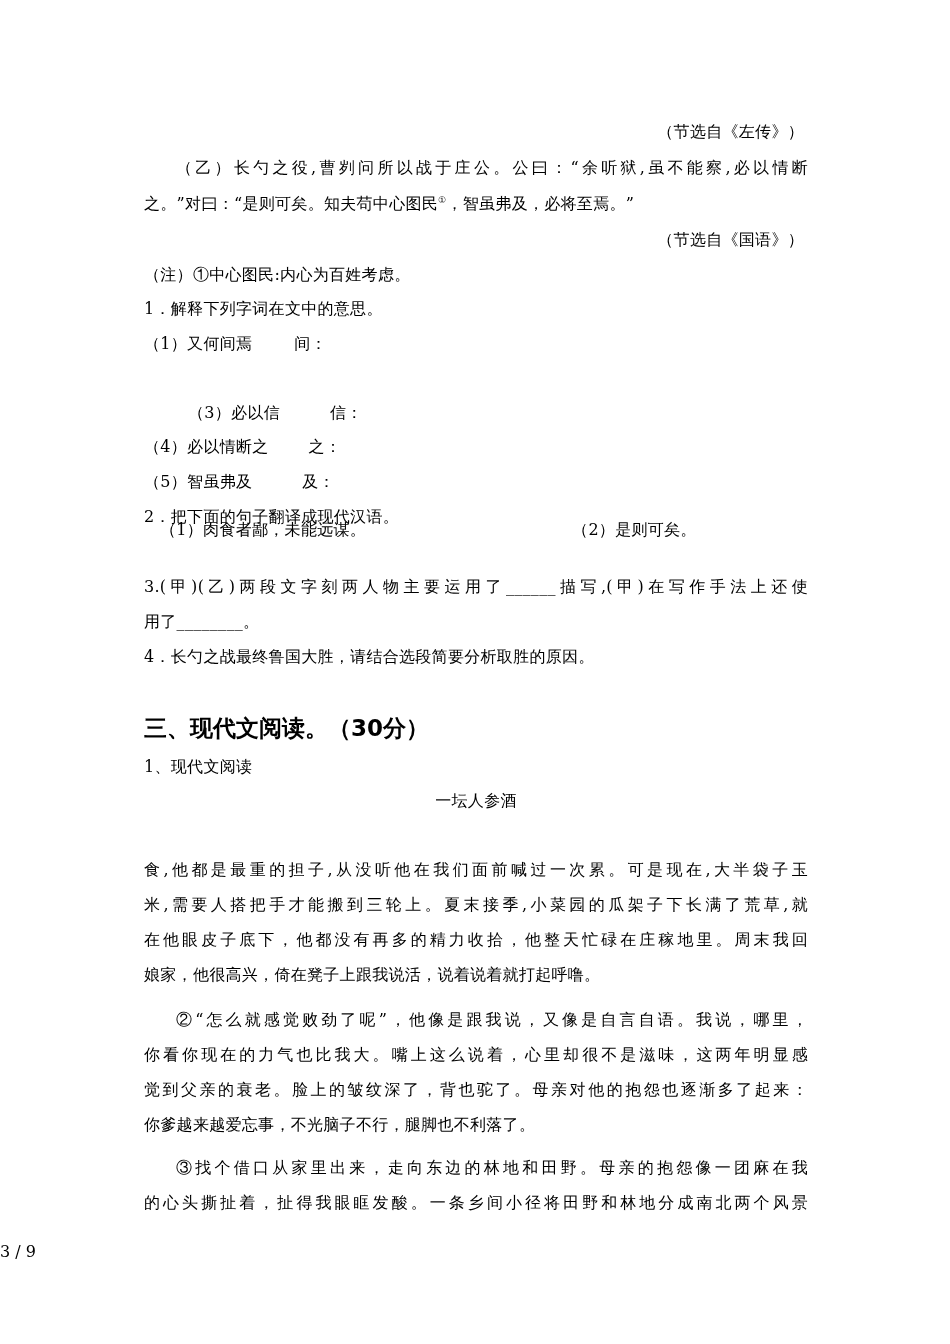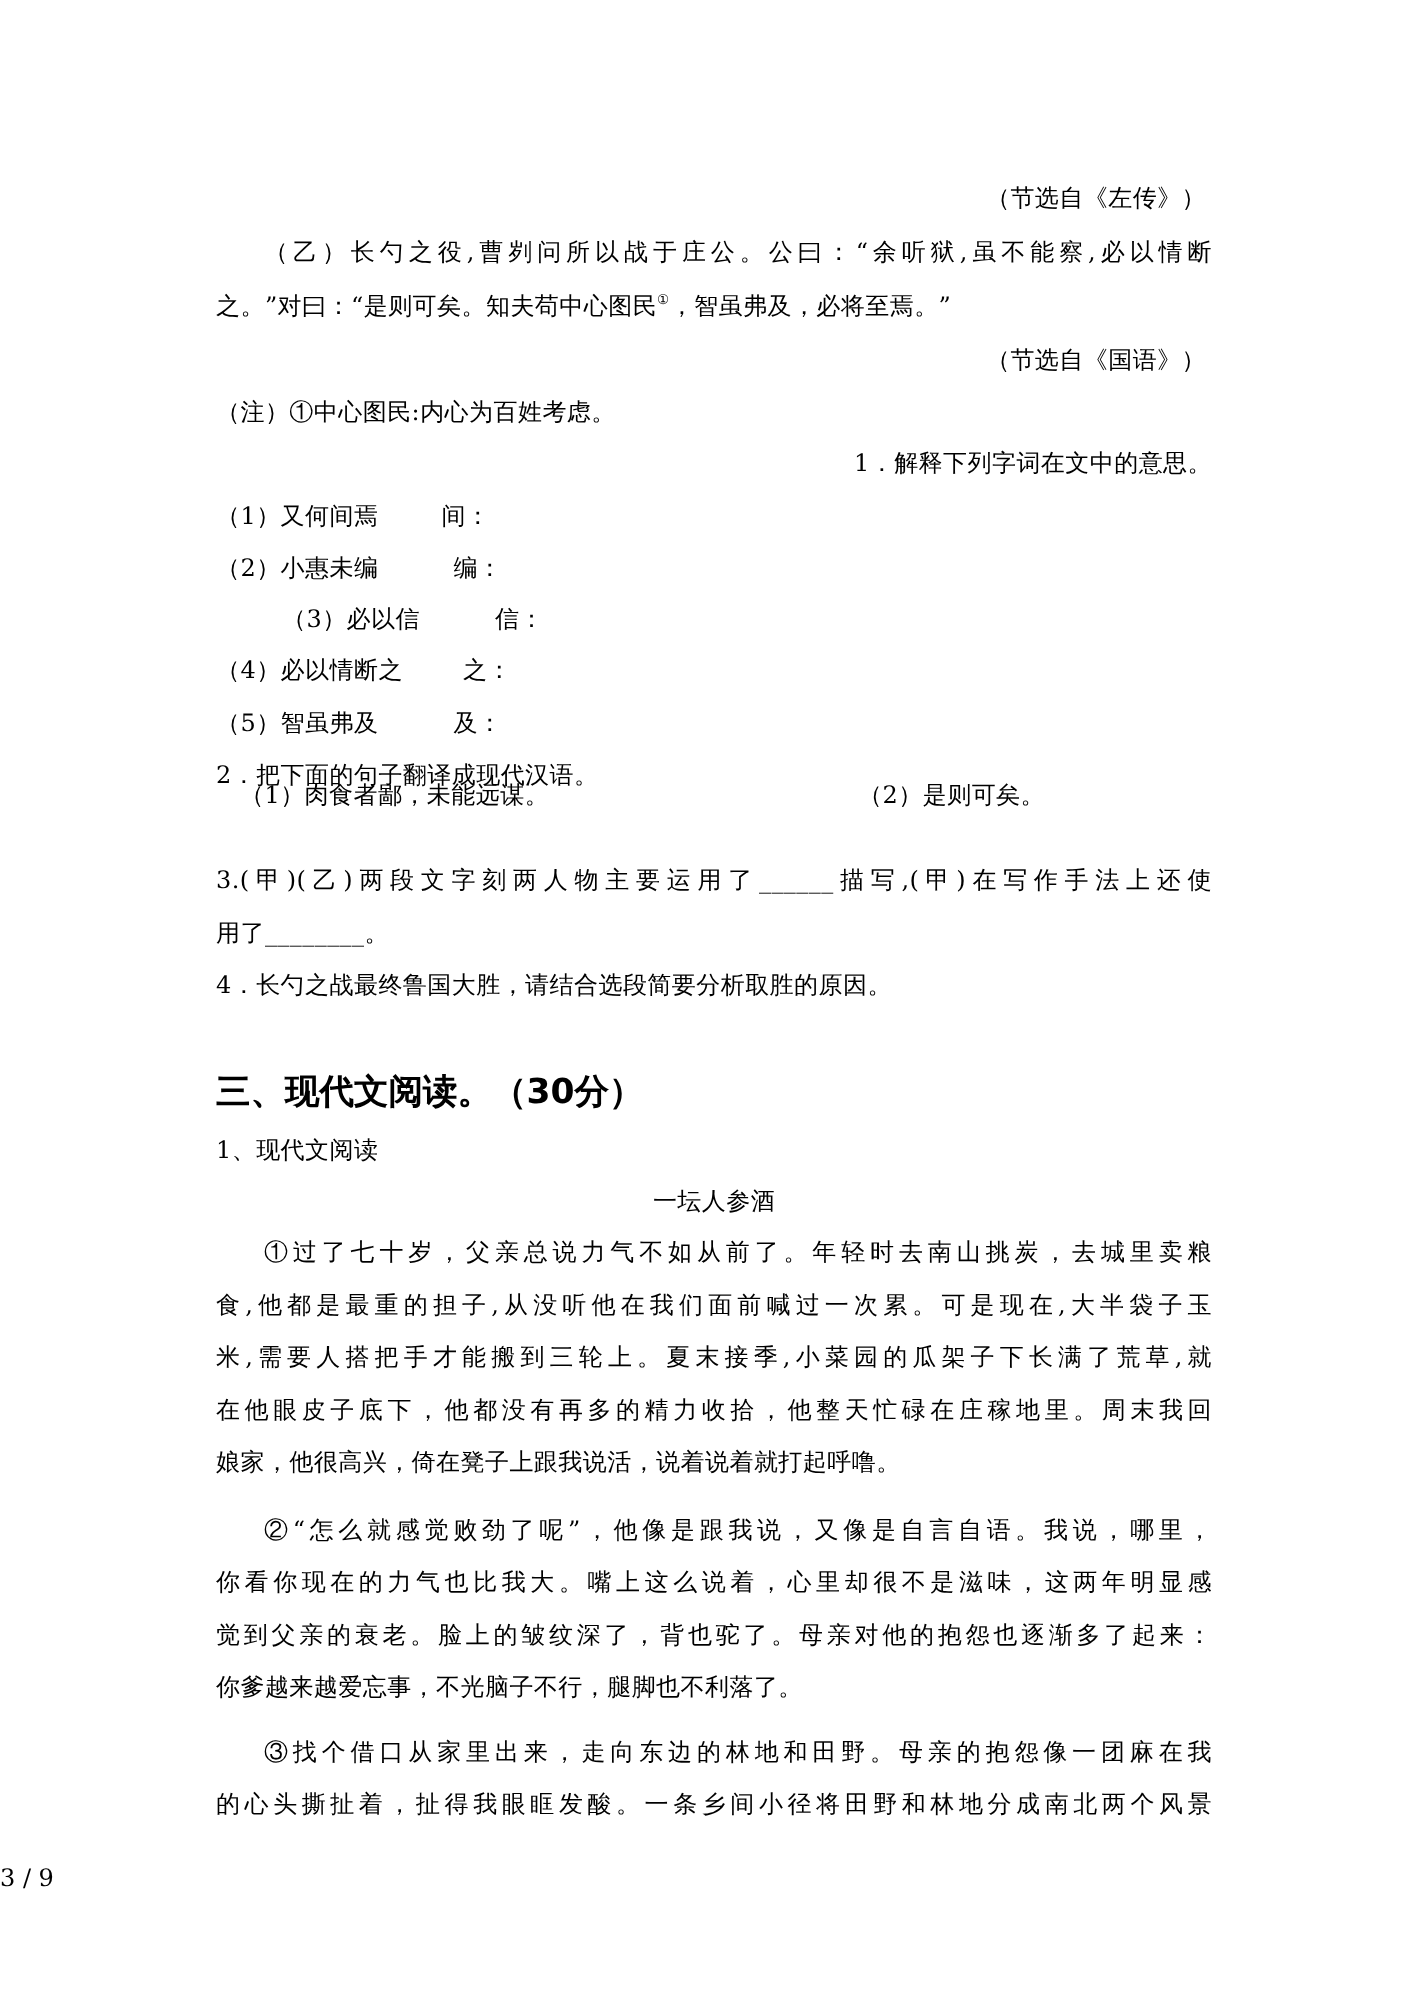--- a/index.html
+++ b/index.html
@@ -36,27 +36,24 @@
 <div class="page">
 
   <div class="line right" style="top:122px;">（节选自《左传》）</div>
   <div class="line indent just" style="top:158px;">（乙）长勺之役,曹刿问所以战于庄公。公曰：“余听狱,虽不能察,必以情断</div>
   <div class="line" style="top:194px;">
     <span>之。”对曰：“是则可矣。知夫苟中心图民</span><span class="sub">①</span><span>，智虽弗及，必将至焉。”</span>
   </div>
   <div class="line right" style="top:230px;">（节选自《国语》）</div>
   <div class="line" style="top:265px;">（注）①中心图民:内心为百姓考虑。</div>
 
-  <div class="line" style="top:299px;text-align:right;">1．解释下列字词在文中的意思。</div>
+  <div class="line" style="top:299px;">1．解释下列字词在文中的意思。</div>
 
   <div class="line" style="top:334px;">
     <span>（1）又何间焉</span><span class="gap" style="width:42px;"></span><span>间：</span>
-  </div>
-  <div class="line" style="top:369px;">
-    <span>（2）小惠未编</span><span class="gap" style="width:50px;"></span><span>编：</span>
   </div>
   <div class="line" style="top:403px;margin-left:44px;">
     <span>（3）必以信</span><span class="gap" style="width:50px;"></span><span>信：</span>
   </div>
   <div class="line" style="top:437px;">
     <span>（4）必以情断之</span><span class="gap" style="width:40px;"></span><span>之：</span>
   </div>
   <div class="line" style="top:472px;">
     <span>（5）智虽弗及</span><span class="gap" style="width:50px;"></span><span>及：</span>
   </div>
@@ -68,21 +65,20 @@
 
   <div class="line just" style="top:577px;">3.(甲)(乙)两段文字刻两人物主要运用了______描写,(甲)在写作手法上还使</div>
   <div class="line" style="top:612px;">用了________。</div>
 
   <div class="line" style="top:647px;">4．长勺之战最终鲁国大胜，请结合选段简要分析取胜的原因。</div>
 
   <div class="heading" style="top:714px;">三、现代文阅读。（30分）</div>
   <div class="line" style="top:757px;">1、现代文阅读</div>
   <div class="line center" style="top:791px;">一坛人参酒</div>
 
-  <div class="line indent just" style="top:825px;">①过了七十岁，父亲总说力气不如从前了。年轻时去南山挑炭，去城里卖粮</div>
   <div class="line just" style="top:860px;">食,他都是最重的担子,从没听他在我们面前喊过一次累。可是现在,大半袋子玉</div>
   <div class="line just" style="top:895px;">米,需要人搭把手才能搬到三轮上。夏末接季,小菜园的瓜架子下长满了荒草,就</div>
   <div class="line just" style="top:930px;">在他眼皮子底下，他都没有再多的精力收拾，他整天忙碌在庄稼地里。周末我回</div>
   <div class="line" style="top:965px;">娘家，他很高兴，倚在凳子上跟我说活，说着说着就打起呼噜。</div>
 
   <div class="line indent just" style="top:1010px;">②“怎么就感觉败劲了呢”，他像是跟我说，又像是自言自语。我说，哪里，</div>
   <div class="line just" style="top:1045px;">你看你现在的力气也比我大。嘴上这么说着，心里却很不是滋味，这两年明显感</div>
   <div class="line just" style="top:1080px;">觉到父亲的衰老。脸上的皱纹深了，背也驼了。母亲对他的抱怨也逐渐多了起来：</div>
   <div class="line" style="top:1115px;">你爹越来越爱忘事，不光脑子不行，腿脚也不利落了。</div>
 

